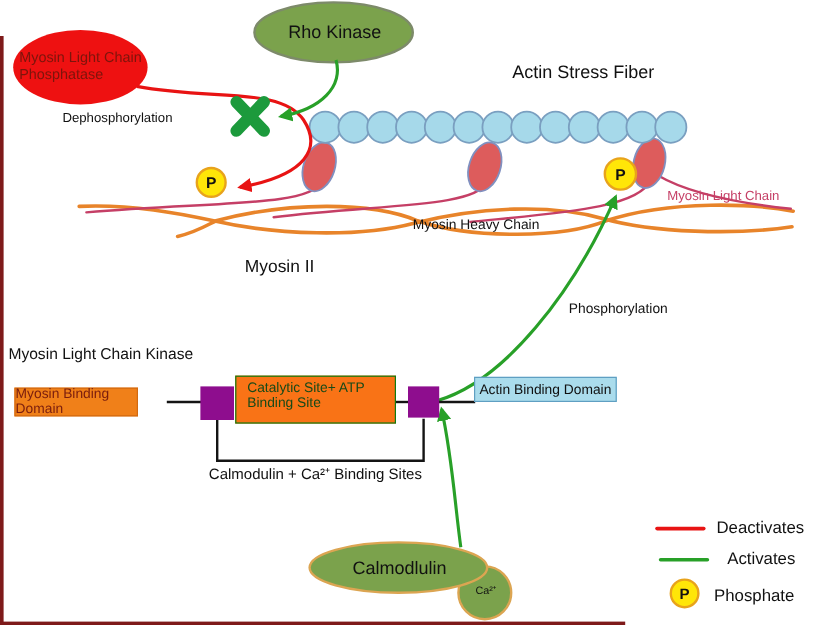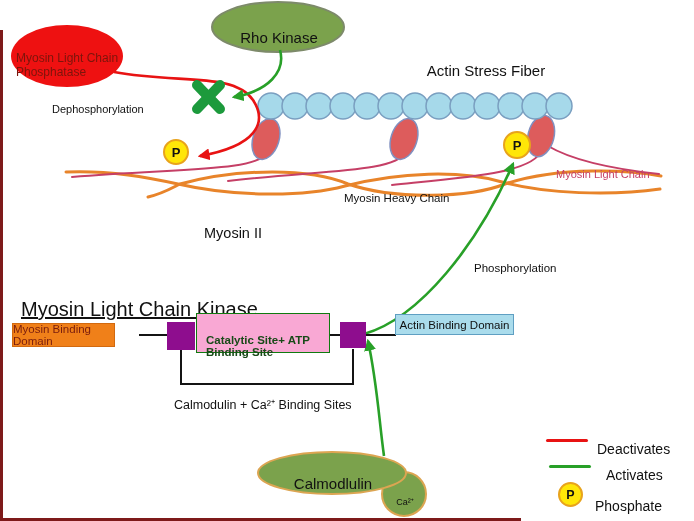--- a/index.html
+++ b/index.html
@@ -1,41 +1,41 @@
 <!DOCTYPE html>
 <html><head>
 <meta charset="utf-8">
 <style>
   html,body{margin:0;padding:0;background:#fff;}
   #stage{
     position:relative;width:694px;height:521px;background:#ffffff;overflow:hidden;
     font-family:"Liberation Sans",sans-serif;
   }
   #vector{position:absolute;left:0;top:0;}
-  .lbl{position:absolute;color:#111;white-space:nowrap;line-height:1.15;margin-top:10px;}
+  .lbl{position:absolute;color:#111;white-space:nowrap;line-height:1.15;}
   .wrap{white-space:normal;}
   
   .phosphatase-text{left:16px;top:42px;width:114px;font-size:12px;color:#7c150c;}
   .rho-text{left:212px;top:19px;width:134px;text-align:center;font-size:15px;}
   .calmod-text{left:260px;top:465px;width:146px;text-align:center;font-size:15px;}
   .ca-text{left:391px;top:487px;width:28px;text-align:center;font-size:9px;}
   
   .dephos{left:52px;top:93px;font-size:11px;}
   .actin-fiber{left:410px;top:52px;width:152px;text-align:center;font-size:15px;}
   .mlc-label{left:556px;top:158px;font-size:11px;color:#c53f66;}
   .mhc-label{left:344px;top:182px;font-size:11.5px;}
   .myosin2{left:204px;top:215px;font-size:14.5px;}
   .phosphorylation{left:474px;top:252px;font-size:11.5px;}
-  .mlck-title{left:21px;top:288px;font-size:20px;text-decoration:underline;}
+  .mlck-title{left:7px;top:288px;font-size:13px;}
   .calmod-sites{left:174px;top:388px;font-size:12.5px;}
   
   .dbox{position:absolute;box-sizing:border-box;display:flex;align-items:center;justify-content:center;font-size:11.5px;}
   .box-orange{left:12px;top:323px;width:103px;height:24px;background:#f08019;border:1px solid #d2690f;color:#7a1d0e;}
-  .box-green{left:196px;top:313px;width:134px;height:40px;background:#f9a8d4;border:1px solid #0f7a0f;color:#184a18;
-             align-items:flex-start;justify-content:flex-start;padding:20px 0 0 9px;text-align:left;font-weight:bold;}
+  .box-green{left:196px;top:313px;width:134px;height:40px;background:#f97316;border:1px solid #0f7a0f;color:#184a18;
+             align-items:flex-start;justify-content:flex-start;padding:4px 0 0 9px;text-align:left;}
   .box-blue{left:395px;top:314px;width:119px;height:21px;background:#aadcec;border:1px solid #5f9fc2;color:#101010;text-align:right;}
   .sq-purple{position:absolute;background:#8e0d8e;}
   .sq-left{left:167px;top:322px;width:28px;height:28px;}
   .sq-right{left:340px;top:322px;width:26px;height:26px;}
   
   .pcircle{position:absolute;background:#ffe608;border:2px solid #e8a31c;border-radius:50%;
            display:flex;align-items:center;justify-content:center;font-size:13px;font-weight:bold;color:#111;box-sizing:border-box;}
   .p-left{left:163px;top:139px;width:26px;height:26px;}
   .p-right{left:503px;top:131px;width:28px;height:28px;}
   

